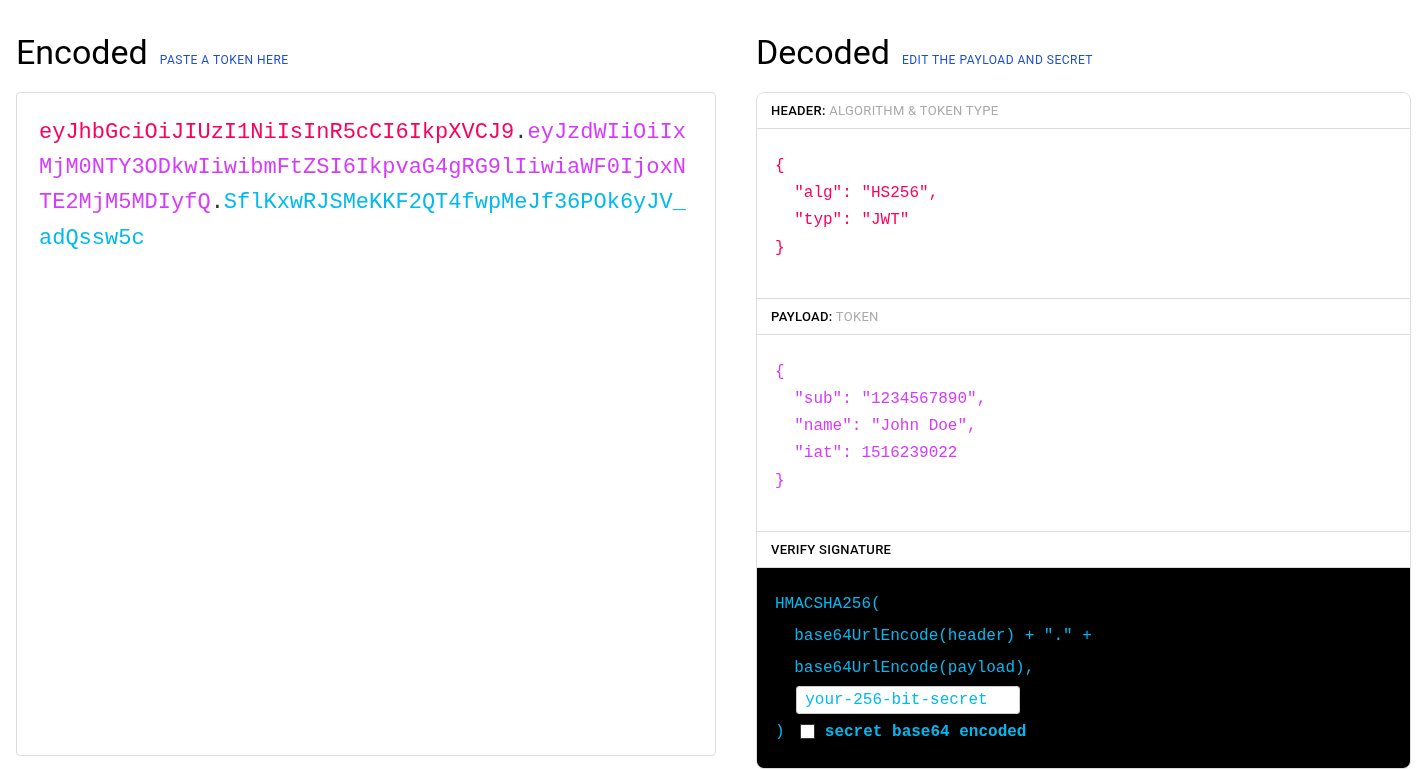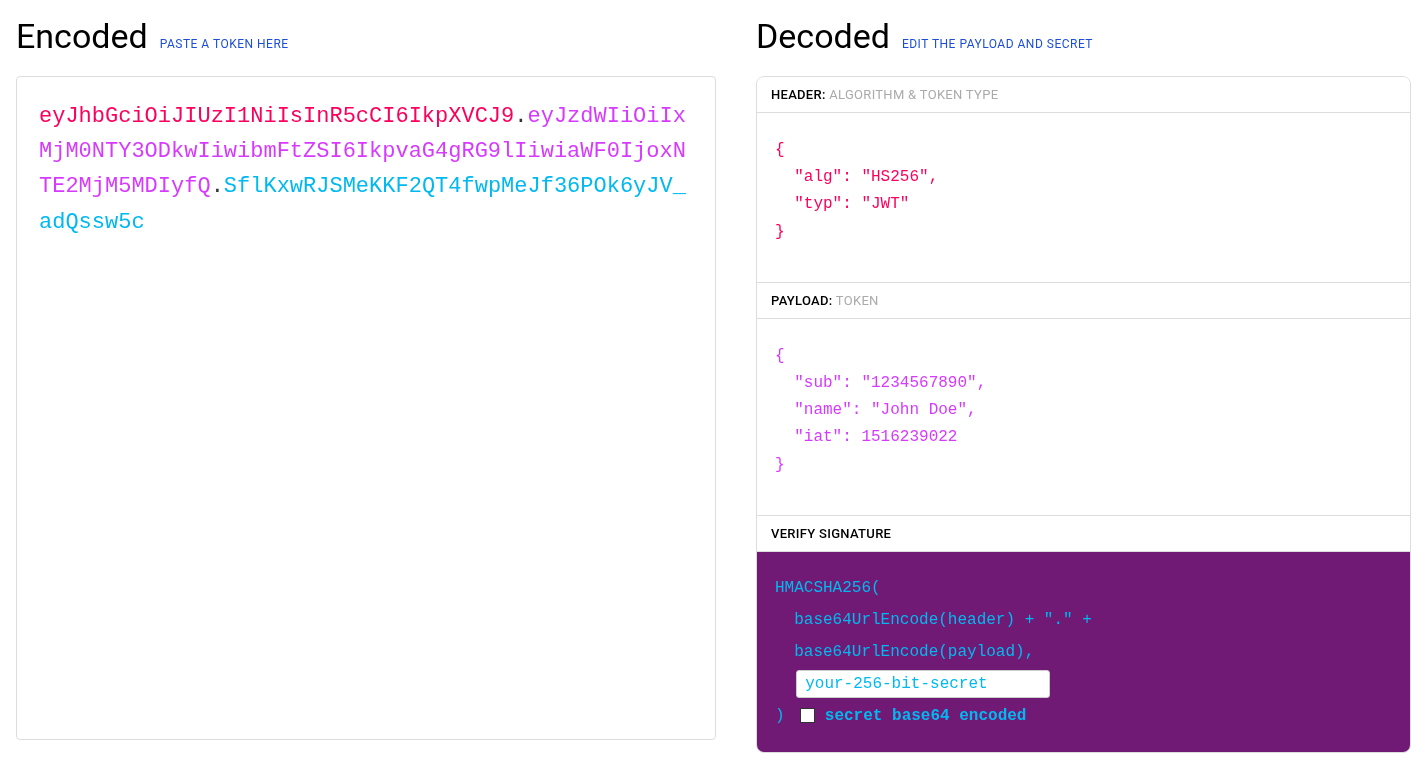--- a/index.html
+++ b/index.html
@@ -9,20 +9,21 @@
     }
     body {
       font-family: -apple-system, BlinkMacSystemFont, "Segoe UI", Roboto, Helvetica, Arial, sans-serif;
       background: #fff;
       padding: 16px;
       width: 1427px;
     }
     .container {
       display: flex;
       gap: 40px;
+      margin-top: 16px;
     }
     .left-col {
       flex: 0 0 700px;
     }
     .right-col {
       flex: 1;
     }
     .section-header {
       display: flex;
       align-items: baseline;
@@ -84,42 +85,42 @@
       font-family: "SFMono-Regular", Consolas, "Liberation Mono", Menlo, monospace;
       font-size: 16px;
       line-height: 1.7;
       border-top: 1px solid #ddd;
       white-space: pre;
       outline: none;
     }
     .header-json { color: #fb015b; }
     .payload-json { color: #d63aff; }
     .verify-section {
-      background: #701a75;
+      background: #000000;
     }
     .verify-content {
       padding: 20px 18px;
       font-family: "SFMono-Regular", Consolas, "Liberation Mono", Menlo, monospace;
       font-size: 16px;
       line-height: 2.0;
       color: #00b9f1;
       border-top: 1px solid #ddd;
     }
     .verify-line {
       white-space: pre;
     }
     .secret-input {
       font-family: "SFMono-Regular", Consolas, "Liberation Mono", Menlo, monospace;
       font-size: 16px;
       color: #00b9f1;
       border: 1px solid #ccc;
       border-radius: 3px;
       padding: 4px 8px;
       background: #fff;
-      width: 254px;
+      width: 224px;
       margin-left: 2px;
     }
     .checkbox-box {
       width: 15px;
       height: 15px;
       border: 1.5px solid #333;
       background: #fff;
       display: inline-block;
       vertical-align: middle;
       margin-left: 6px;

